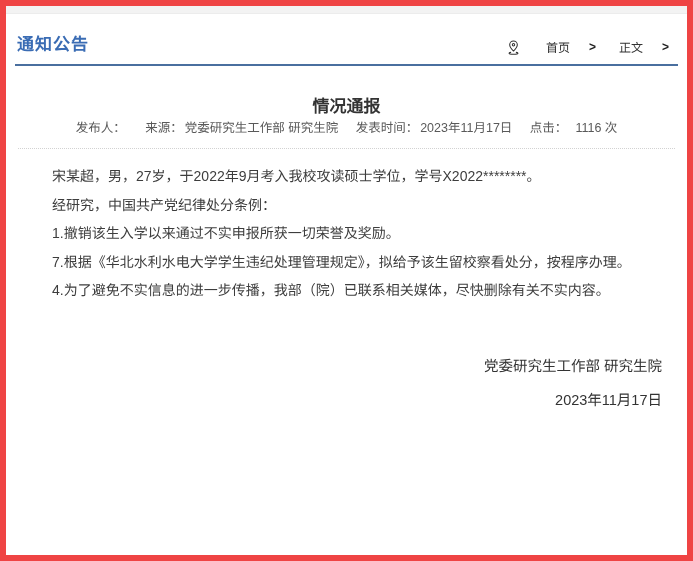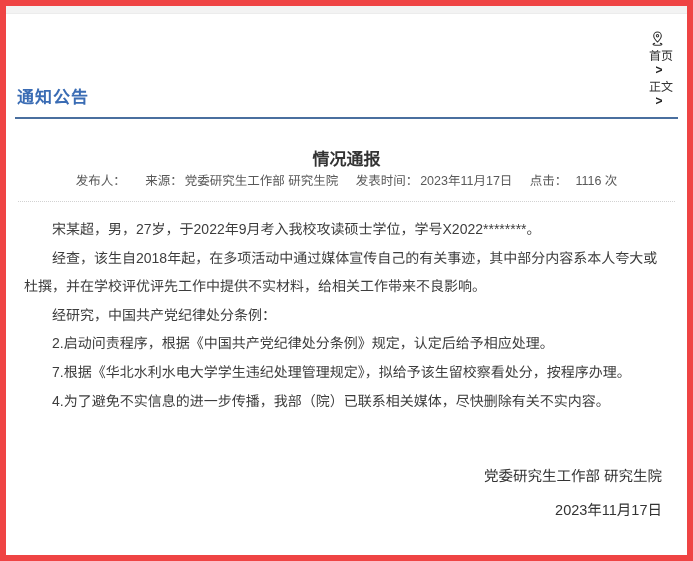--- a/index.html
+++ b/index.html
@@ -31,22 +31,21 @@
     font-size: 17px;
     font-weight: bold;
     color: #3a6cb4;
     letter-spacing: 1px;
   }
   .breadcrumb {
     display: flex;
     align-items: center;
     font-size: 12px;
     color: #333333;
-    gap: 0;
-    flex-direction: column;
+    gap: 19px;
   }
   .breadcrumb .pin {
     display: inline-flex;
     margin-right: 6px;
   }
   .crumb { cursor: pointer; }
   .crumb-sep { font-weight: bold; color: #222; margin-right: 4px; }
 
   .blue-divider {
     margin: 0 9px;
@@ -129,23 +128,22 @@
     <span class="m-item"><span>发布人：</span><span class="m-val"></span></span>
     <span class="m-item"><span>来源：</span><span class="m-val">党委研究生工作部 研究生院</span></span>
     <span class="m-item"><span>发表时间：</span><span class="m-val">2023年11月17日</span></span>
     <span class="m-item"><span>点击：</span><span class="m-val clicks-val">1116 次</span></span>
   </div>
 
   <div class="dotted-divider"></div>
 
   <div class="body-text">
     <p>宋某超，男，27岁，于2022年9月考入我校攻读硕士学位，学号X2022********。</p>
-    <p>经查，该生自2018年起，在多项活动中通过媒体宣传自己的有关事迹，其中部分内容系本人夸大或杜撰，并在学校评优评先工作中提供不实材料，给相关工作带来不良影响。</p>
     <p>经研究，中国共产党纪律处分条例：</p>
-    <p>2.启动问责程序，根据《中国共产党纪律处分条例》规定，认定后给予相应处理。</p>
+    <p>1.撤销该生入学以来通过不实申报所获一切荣誉及奖励。</p>
     <p>7.根据《华北水利水电大学学生违纪处理管理规定》，拟给予该生留校察看处分，按程序办理。</p>
     <p>4.为了避免不实信息的进一步传播，我部（院）已联系相关媒体，尽快删除有关不实内容。</p>
   </div>
 
   <div class="signature-block">
     <div class="sig-line">党委研究生工作部  研究生院</div>
     <div class="sig-date">2023年11月17日</div>
   </div>
 </div>
 

